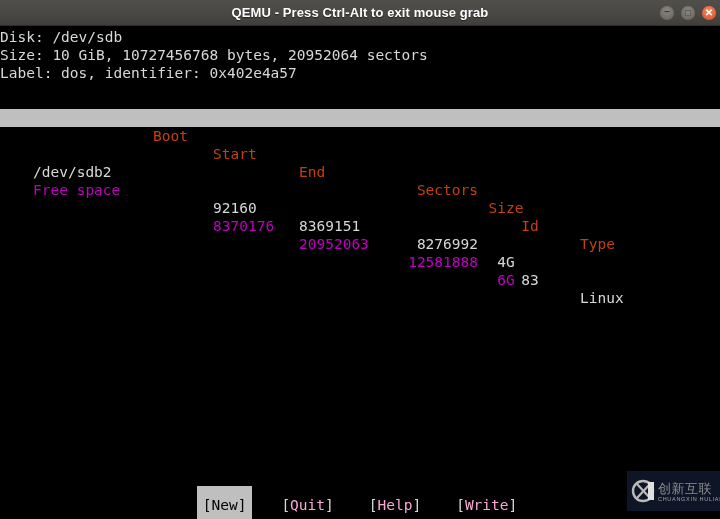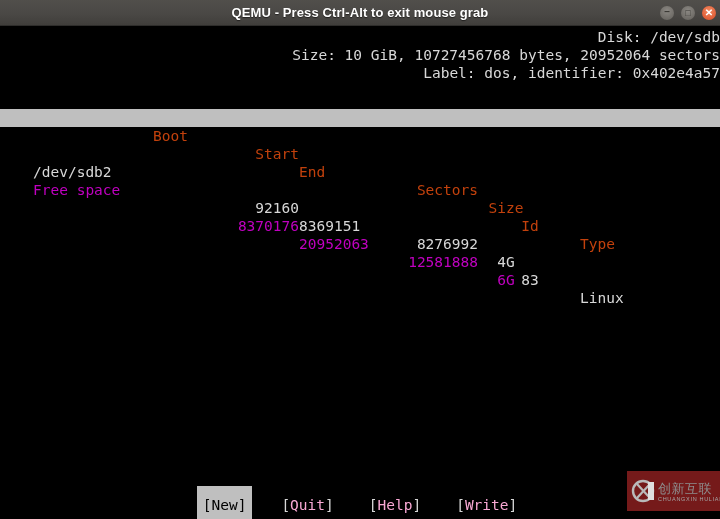--- a/index.html
+++ b/index.html
@@ -99,21 +99,21 @@
   }
 
   .cline {
     white-space: pre;
     height: 18px;
     line-height: 18px;
   }
 
   
   #disk-header { margin-top: 2px; }
-  #disk-header .cline { text-align: right; }
+  #disk-header .cline { text-align: left; }
 
   
   #parttable {
     margin-top: 9px;
     position: relative;
   }
   .prow {
     position: relative;
     height: 18px;
     line-height: 18px;
@@ -141,21 +141,21 @@
   .prow .c-boot {
     position: absolute;
     left: 153px;
     text-align: left;
     width: 60px;
   }
   .prow .c-start {
     position: absolute;
     left: 213px;
     width: 86px;
-    text-align: right;
+    text-align: left;
   }
   .prow .c-end {
     position: absolute;
     left: 299px;
     width: 93px;
     text-align: left;
   }
   .prow .c-sectors {
     position: absolute;
     left: 392px;
@@ -218,21 +218,21 @@
   .menubtn.active .mlabel { color: #000000; }
   .menugap { display: inline-block; width: 23px; }
 
   
   #watermark {
     position: absolute;
     left: 627px;
     top: 471px;
     width: 93px;
     height: 40px;
-    background: #7f1d1d;
+    background: #0f172a;
     opacity: 0.92;
     overflow: hidden;
   }
   #wm-logo {
     position: absolute;
     left: 4px;
     top: 8px;
     width: 24px;
     height: 24px;
   }

